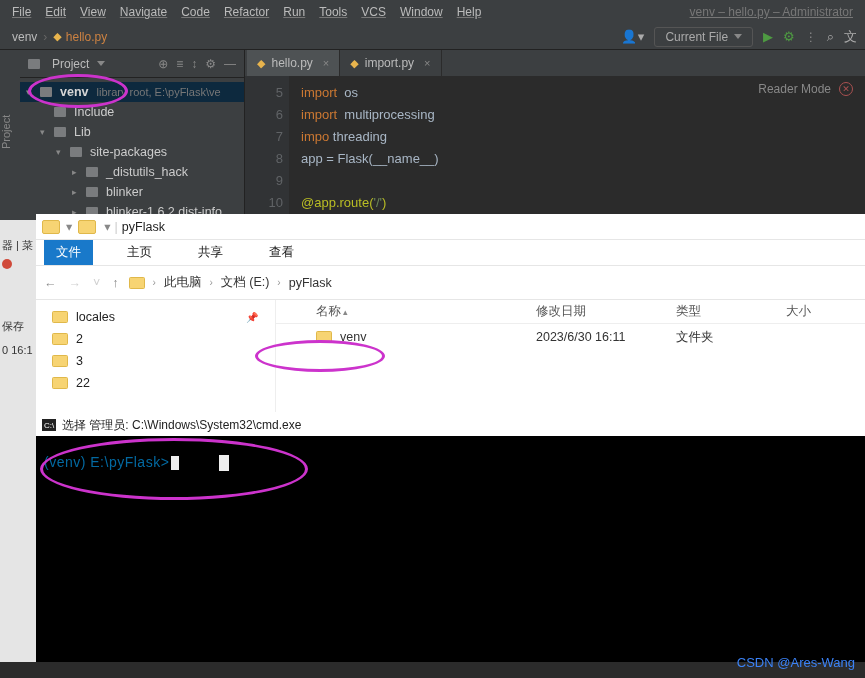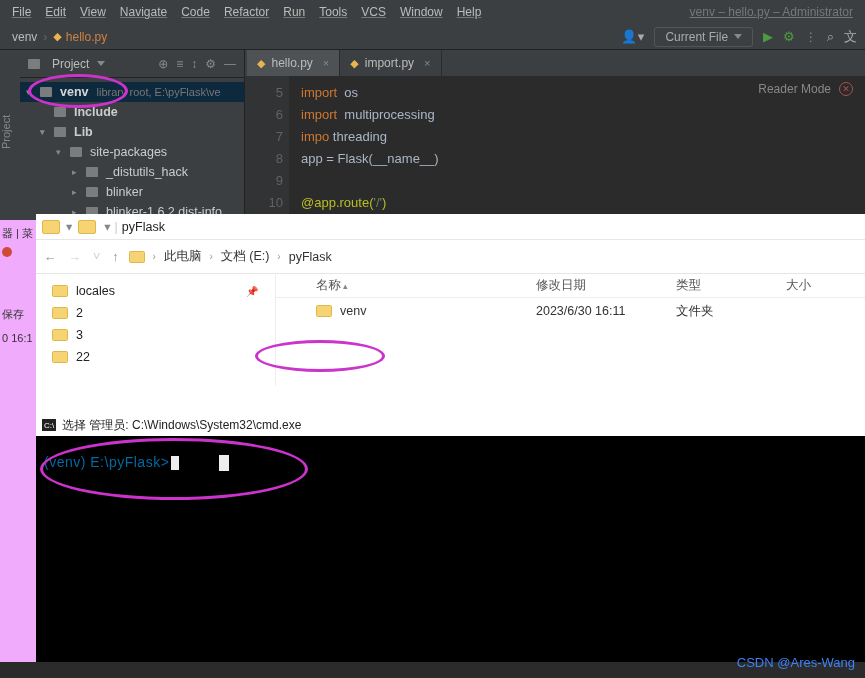--- a/index.html
+++ b/index.html
@@ -26,38 +26,38 @@
 .sidebar-left { width:20px; background:#3c3f41; writing-mode:vertical-rl; transform:rotate(180deg); color:#888; font-size:11px; text-align:center; padding-top:6px; }
 
 .proj { width:225px; background:#3c3f41; border-right:1px solid #222; }
 .proj-head { height:28px; display:flex; align-items:center; padding:0 8px; gap:8px; border-bottom:1px solid #222; color:#bbb; }
 .folder-ico { width:12px; height:10px; background:#7a7c7e; display:inline-block; border-radius:1px; margin-right:4px; }
 .proj-tools { margin-left:auto; display:flex; gap:8px; color:#888; align-items:center; }
 .tree { padding:4px 0; font-size:12.5px; color:#ccc; }
 .tree-row { display:flex; align-items:center; height:20px; padding-left:6px; gap:4px; white-space:nowrap; overflow:hidden; }
 .chev { width:10px; color:#888; font-size:9px; }
 .tree-row.sel { background:#0d293e; }
-.sub1 { padding-left:20px;font-weight:bold; } .sub2 { padding-left:36px; } .sub3 { padding-left:52px; }
+.sub1 { padding-left:20px; } .sub2 { padding-left:36px; } .sub3 { padding-left:52px; }
 .lib-info { color:#777; font-size:11px; padding-left:4px; }
 
 .editor { flex:1; background:#2b2b2b; display:flex; flex-direction:column; }
 .tabs { height:28px; background:#3c3f41; display:flex; align-items:flex-end; padding-left:2px; }
 .tab { height:26px; display:flex; align-items:center; padding:0 10px; gap:6px; color:#bbb; background:#3c3f41; border-right:1px solid #2b2b2b; cursor:default; }
 .tab.active { background:#4e5254; }
 .py-ico { color:#e8b44d; font-size:11px; }
 .close-x { color:#888; font-size:11px; padding-left:4px; }
 .codearea { flex:1; display:flex; position:relative; }
 .gutter { width:44px; background:#313335; color:#606366; padding:6px 6px; text-align:right; font-family:Consolas,monospace; font-size:13px; line-height:22px; }
 .code { flex:1; padding:6px 12px; font-family:Consolas,monospace; font-size:13px; line-height:22px; color:#a9b7c6; white-space:pre; }
 .kw { color:#cc7832; } .str { color:#6a8759; } .deco { color:#babe24; }
 .reader { position:absolute; top:6px; right:12px; color:#888; font-size:12px; display:flex; align-items:center; gap:8px; }
 .reader-x { border:1.5px solid #aa5151; border-radius:50%; width:14px; height:14px; display:flex; align-items:center; justify-content:center; font-size:9px; color:#aa5151; }
 
 
-.leftstrip { position:absolute; left:0; top:220px; bottom:16px; width:36px; background:#f0abfc; color:#333; font-size:11px; padding:6px 2px; z-index:1; }
+.leftstrip { position:absolute; left:0; top:220px; bottom:16px; width:36px; background:#e5e5e5; color:#333; font-size:11px; padding:18px 2px; z-index:1; }
 .leftstrip .dot { width:10px;height:10px;border-radius:50%;background:#d04a3a; margin:6px 0; }
 
 
 .explorer { position:absolute; left:36px; top:214px; width:829px; height:200px; background:#fff; color:#222; font-size:12.5px; z-index:2; }
 .exp-title { height:26px; background:#fff; display:flex; align-items:center; border-bottom:1px solid #e6e6e6; }
 .exp-title .fld { width:18px;height:14px; background:#f7d473; border-radius:2px; margin:0 6px; border:1px solid #e0b84a; }
 .exp-title .sep { color:#ccc; margin:0 4px; }
 .ribbon { height:26px; display:flex; align-items:center; gap:22px; padding-left:8px; border-bottom:1px solid #e6e6e6; }
 .ribtab { padding:4px 12px; }
 .ribtab.active { background:#1979ca; color:#fff; }
@@ -232,20 +232,26 @@
 
 <div class="explorer">
   <div class="exp-title">
     <span class="fld"></span>
     <span style="color:#888">▾</span>
     <span class="fld" style="margin-left:6px"></span>
     <span style="color:#888;margin-left:2px">▾</span>
     <span class="sep">|</span>
     <span>pyFlask</span>
   </div>
+  <div class="ribbon">
+    <div class="ribtab active">文件</div>
+    <div class="ribtab">主页</div>
+    <div class="ribtab">共享</div>
+    <div class="ribtab">查看</div>
+  </div>
   <div class="addrbar">
     <div class="addr-nav">
       <span>←</span>
       <span style="opacity:.4">→</span>
       <span style="opacity:.4">˅</span>
       <span>↑</span>
     </div>
     <div class="addr-path">
       <span class="fld-sm"></span>
       <span class="crumb-sep">›</span>

